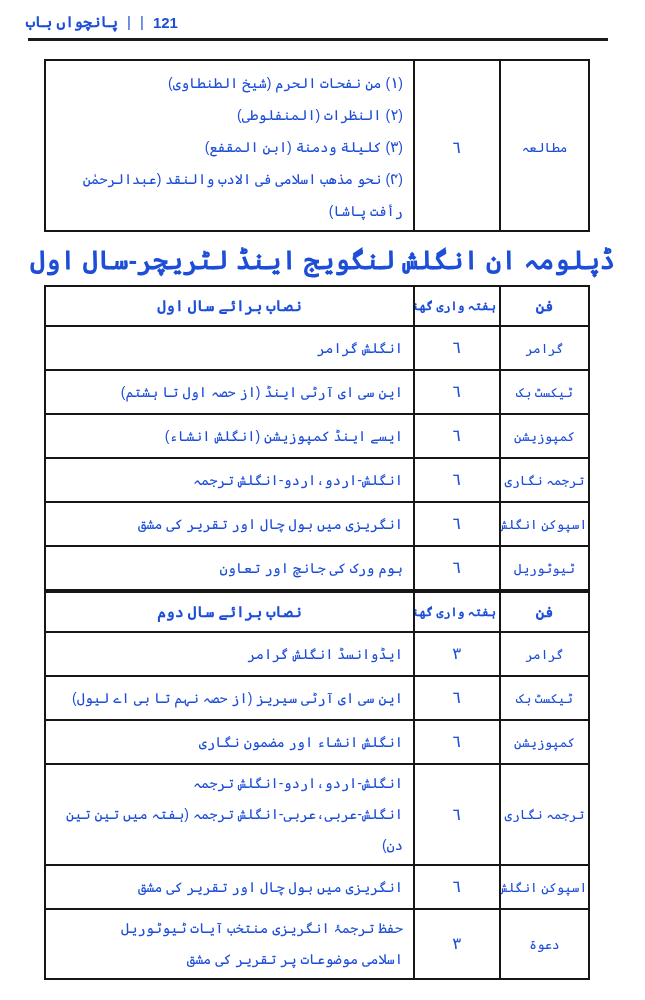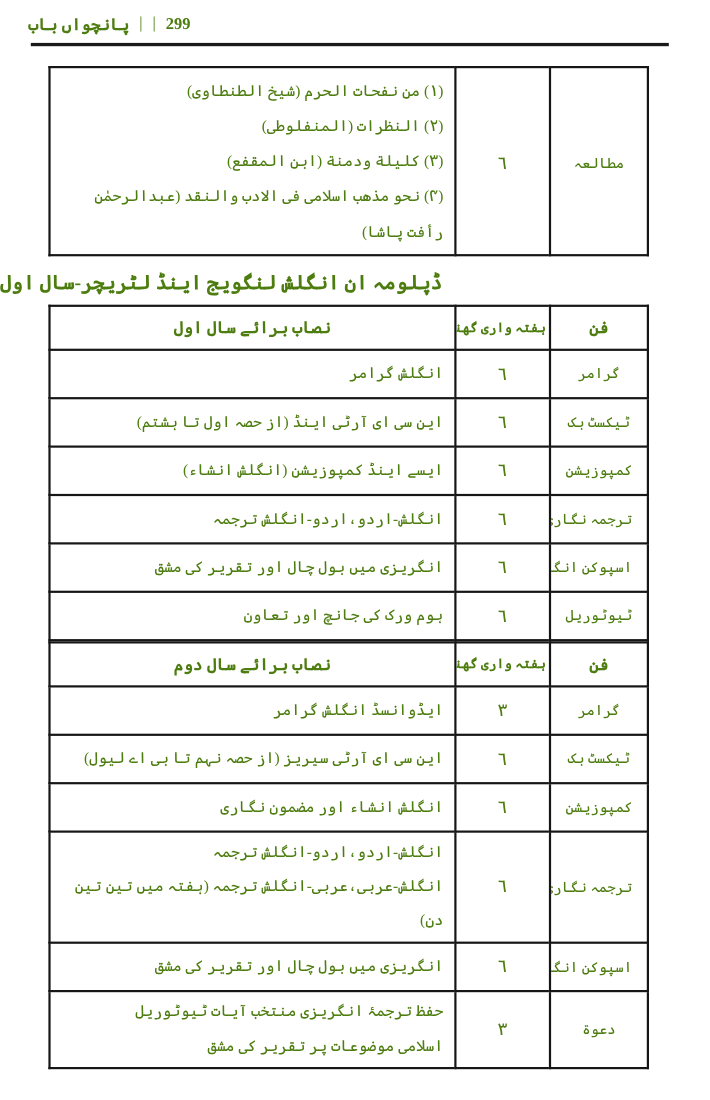--- a/index.html
+++ b/index.html
@@ -1,59 +1,59 @@
 <!DOCTYPE html>
 <html lang="ur"><head>
 <meta charset="utf-8">
 <style>
   html,body{margin:0;padding:0;background:#ffffff;}
   .page{
     position:relative;width:645px;height:1000px;background:#fff;overflow:hidden;
-    font-family:Liberation Serif, serif;color:#4d7c0f;
+    font-family:Liberation Sans, sans-serif;color:#1d4ed8;
   }
   
   .running-header{
     display:flex;align-items:center;gap:9px;direction:ltr;
     padding:13px 0 0 26px;font-size:15px;font-weight:bold;width:360px;
   }
   .running-header .hsep{font-weight:normal;transform:translateY(-1px);}
   .rule{width:580px;margin:7px 0 0 28px;border-top:3px solid #1a1a1a;}
   
   table.cur{
     border-collapse:collapse;table-layout:fixed;width:546px;margin-left:44px;
     direction:rtl;
   }
   table.cur td,table.cur th{border:2px solid #161616;vertical-align:middle;overflow:hidden;}
   table.cur th{height:34px;font-size:15px;font-weight:bold;text-align:center;padding:2px 3px;}
   table.cur th.hours{font-size:12px;white-space:nowrap;}
   table.cur td{height:36px;margin-top:13px;}
-  td.subject{text-align:center;font-size:13px;white-space:nowrap;padding:2px 13px;}
+  td.subject{text-align:center;font-size:13px;white-space:nowrap;padding:2px 1px;}
   td.hours{text-align:center;font-size:15px;}
   td.syllabus{text-align:right;padding:3px 10px;font-size:14px;}
   td.syllabus .line{line-height:31px;}
   
   .t-cont{margin-top:18px;}
   .t-cont td{vertical-align:top;padding-top:6px;}
   .t-cont td.syllabus .line{line-height:32px;}
   
   .section-heading{
-    direction:rtl;text-align:left;font-size:18px;font-weight:bold;
+    direction:rtl;text-align:center;font-size:26px;font-weight:bold;
     margin:13px 0 9px 0;
   }
 </style>
 </head>
 <body>
 
 <div class="page">
 
   <div class="running-header">
     <span>پانچواں باب</span>
     <span class="hsep">|</span>
     <span class="hsep">|</span>
-    <span>299</span>
+    <span>121</span>
   </div>
   <div class="rule"></div>
 
   <table class="cur t-cont">
     <colgroup>
         <col style="width:89px">
         <col style="width:86px">
         <col>
       </colgroup>
     <tbody>

